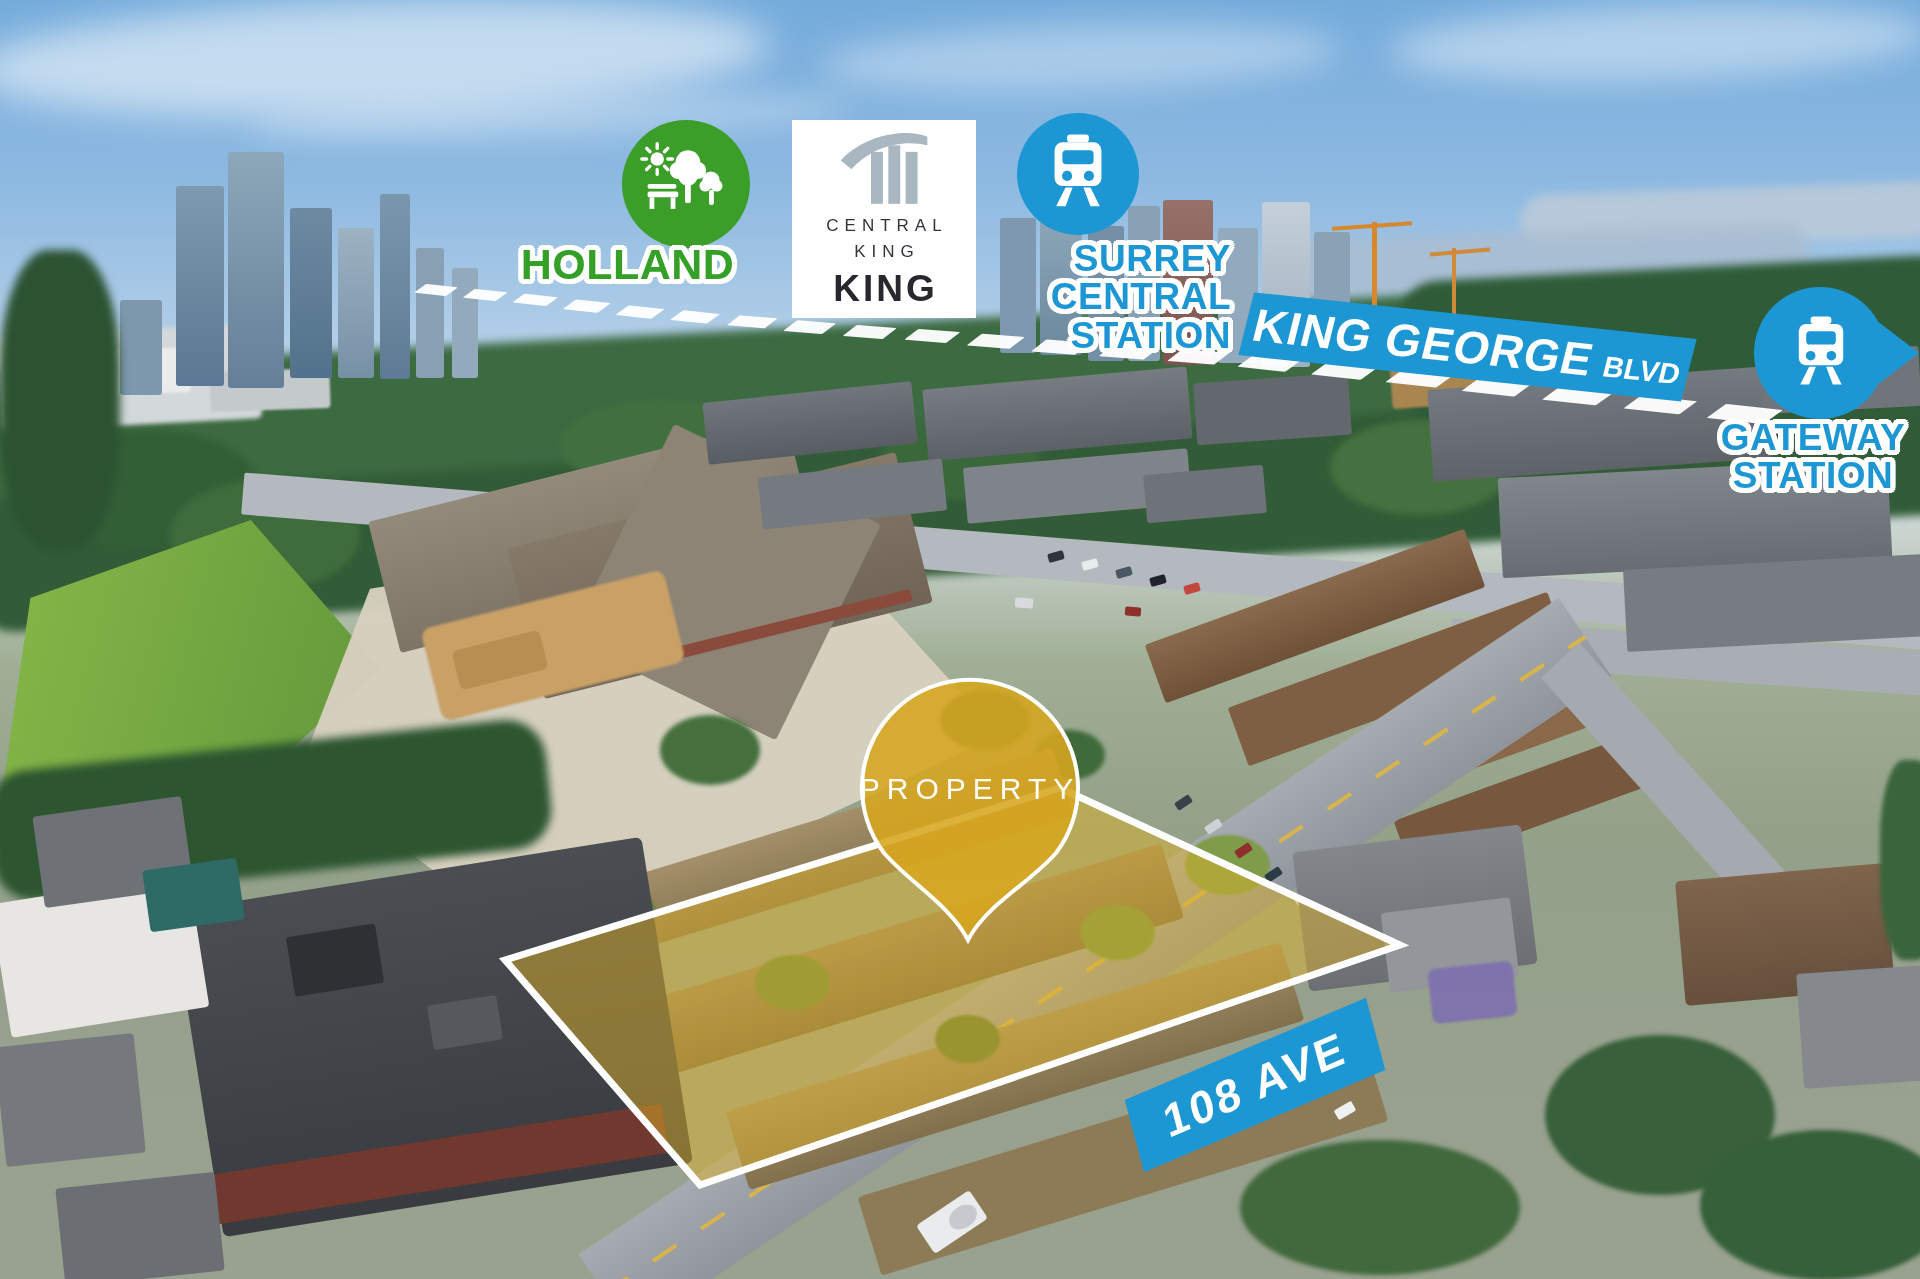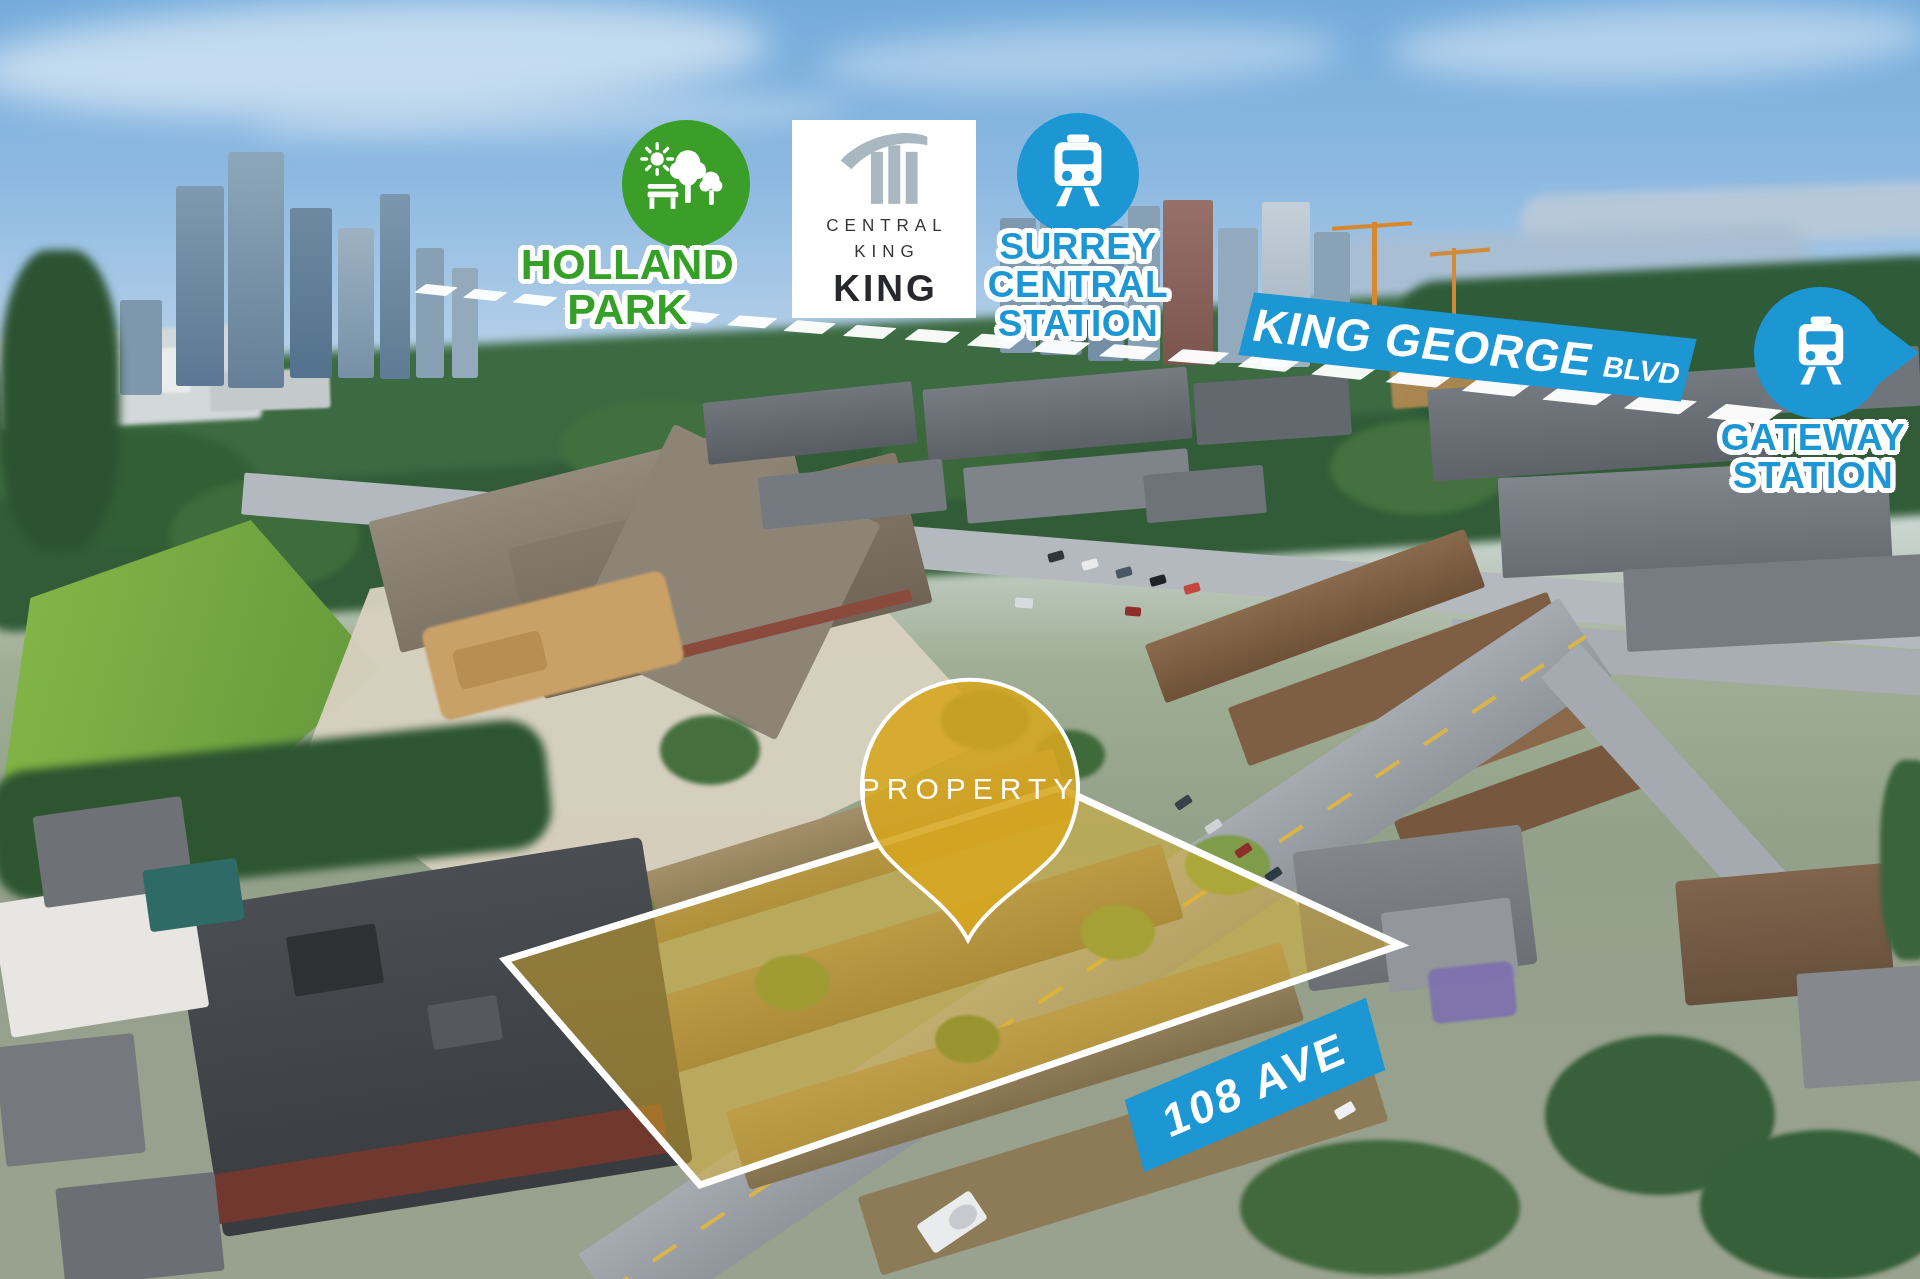--- a/index.html
+++ b/index.html
@@ -21,21 +21,21 @@
   #holland-icon{left:622px;top:120px;width:128px;height:128px;background:#3a9e28;}
   #surrey-icon{left:1017px;top:113px;width:122px;height:122px;background:#1d96d4;}
   #gateway-marker{position:absolute;left:1735px;top:268px;width:200px;height:170px;z-index:6;}
   
   .marker-label{position:absolute;text-align:center;font-weight:700;z-index:6;line-height:1.04;letter-spacing:.5px;}
   .ow{text-shadow:5px 0 0 #fff,-5px 0 0 #fff,0 5px 0 #fff,0 -5px 0 #fff,
      4px 4px 0 #fff,-4px 4px 0 #fff,4px -4px 0 #fff,-4px -4px 0 #fff,
      2px 5px 0 #fff,-2px 5px 0 #fff,2px -5px 0 #fff,-2px -5px 0 #fff,
      5px 2px 0 #fff,-5px 2px 0 #fff,5px -2px 0 #fff,-5px -2px 0 #fff;}
   #holland-label{left:455px;top:242px;width:345px;font-size:43px;color:#35a027;}
-  #surrey-label{left:925px;top:228px;width:306px;font-size:37px;color:#1d96d4;}
+  #surrey-label{left:925px;top:240px;width:306px;font-size:37px;color:#1d96d4;text-align:right;}
   #gateway-label{left:1663px;top:419px;width:300px;font-size:37px;color:#1d96d4;}
   
   #mall-card{
     position:absolute;left:792px;top:120px;width:184px;height:198px;background:#ffffff;
     z-index:6;display:flex;flex-direction:column;align-items:center;justify-content:flex-start;
     padding-top:8px;box-sizing:border-box;
   }
   #mall-card .cc-line{color:#33333b;font-size:17px;letter-spacing:6px;margin-top:6px;font-weight:400;text-indent:6px;}
   #mall-card .mall-line{color:#27272e;font-size:37px;letter-spacing:3px;margin-top:6px;font-weight:600;text-indent:3px;}
   
@@ -241,21 +241,20 @@
           <rect x="10" y="52" width="30" height="5" rx="2"></rect>
             <rect x="10" y="60" width="32" height="6" rx="2"></rect>
           <rect x="12" y="66" width="5" height="12"></rect>
             <rect x="34" y="66" width="5" height="12"></rect>
         </g>
       </svg>
     </span>
   </div>
   <div class="marker-label ow" id="holland-label">
     <div>HOLLAND</div>
-    <div>PARK</div>
   </div>
 
   <div id="mall-card">
     <span>
       <svg width="110" height="78" viewBox="0 0 100 72">
         <path d="M10 30 C32 6 70 0 90 8 L90 16 C66 10 38 18 20 38 Z" fill="#a9b7c0"></path>
         <rect x="38" y="22" width="11" height="48" fill="#a9b7c0"></rect>
         <rect x="54" y="16" width="11" height="54" fill="#a9b7c0"></rect>
         <rect x="70" y="22" width="11" height="48" fill="#a9b7c0"></rect>
       </svg>

